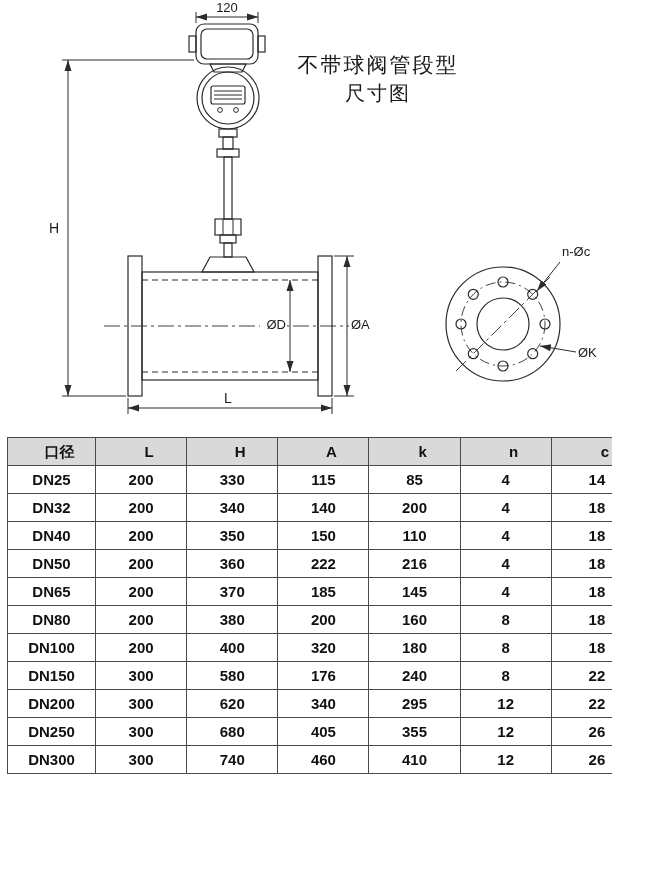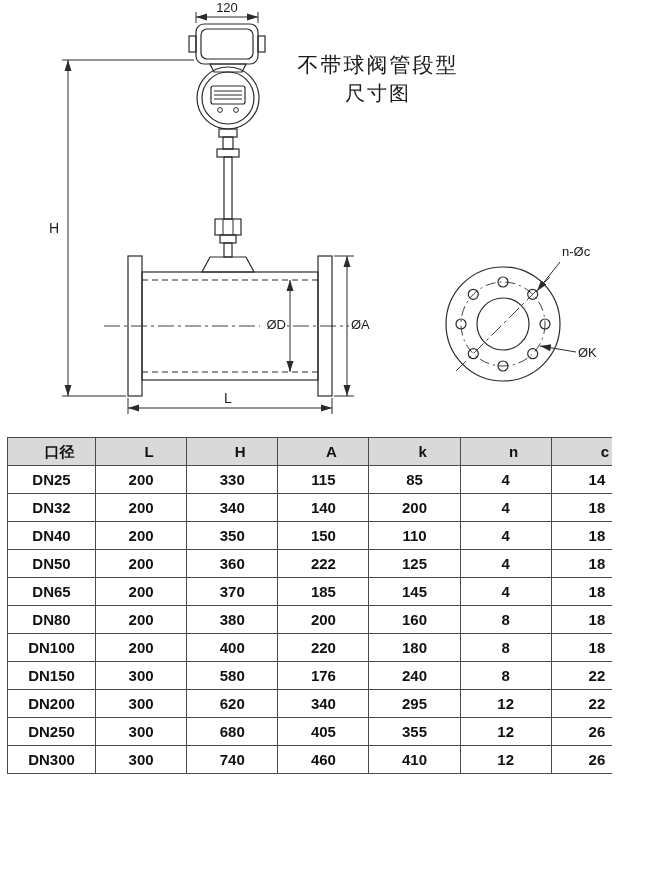--- a/index.html
+++ b/index.html
@@ -173,21 +173,21 @@
           <td>150</td>
           <td>110</td>
           <td>4</td>
           <td>18</td>
         </tr>
         <tr>
           <td>DN50</td>
           <td>200</td>
           <td>360</td>
           <td>222</td>
-          <td>125</td>
+          <td>216</td>
           <td>4</td>
           <td>18</td>
         </tr>
         <tr>
           <td>DN65</td>
           <td>200</td>
           <td>370</td>
           <td>185</td>
           <td>145</td>
           <td>4</td>
@@ -199,21 +199,21 @@
           <td>380</td>
           <td>200</td>
           <td>160</td>
           <td>8</td>
           <td>18</td>
         </tr>
         <tr>
           <td>DN100</td>
           <td>200</td>
           <td>400</td>
-          <td>220</td>
+          <td>320</td>
           <td>180</td>
           <td>8</td>
           <td>18</td>
         </tr>
         <tr>
           <td>DN150</td>
           <td>300</td>
           <td>580</td>
           <td>176</td>
           <td>240</td>

